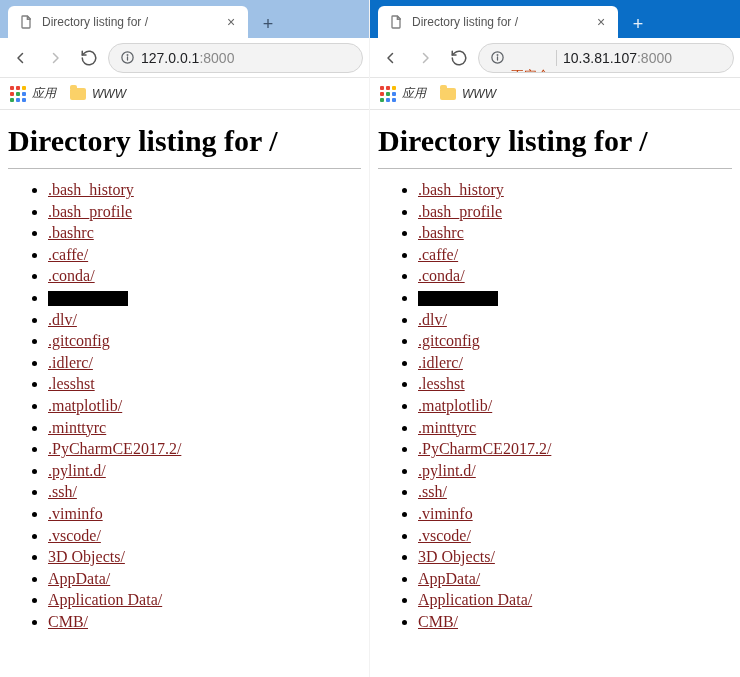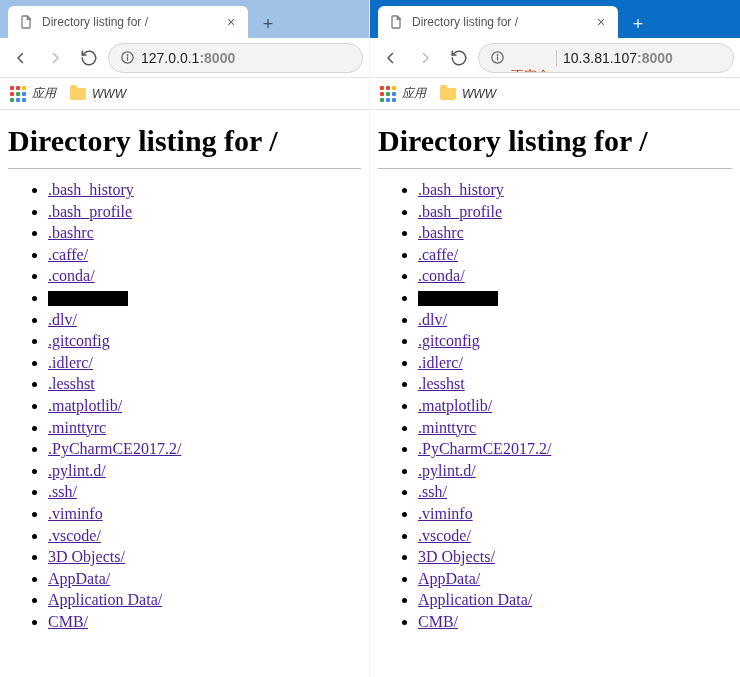--- a/index.html
+++ b/index.html
@@ -124,21 +124,21 @@
     width:1px; height:16px; background:#ccc;
     flex:0 0 1px;
   }
   .url {
     font-size:14px;
     color:#202124;
     white-space:nowrap;
     flex:1 1 auto;
     overflow:hidden;
   }
-  .url .port { color:#888;font-weight:bold; }
+  .url .port { color:#888; }
 
   
   .bookmarks {
     display:flex;
     align-items:center;
     height:32px;
     padding:0 10px;
     gap:14px;
     border-bottom:1px solid #e5e5e5;
     background:#fff;
@@ -201,21 +201,21 @@
   .page ul {
     margin:0 0 0 0;
     padding-left:40px;
   }
   .page li {
     font-size:16px;
     line-height:1.35;
     color:#000;
   }
   .page li a {
-    color:#4c1d95;
+    color:#7f1d1d;
   }
   .redacted {
     display:inline-block;
     width:80px; height:15px;
     background:#000;
     vertical-align:text-bottom;
   }
 </style>
 </head>
 <body>

